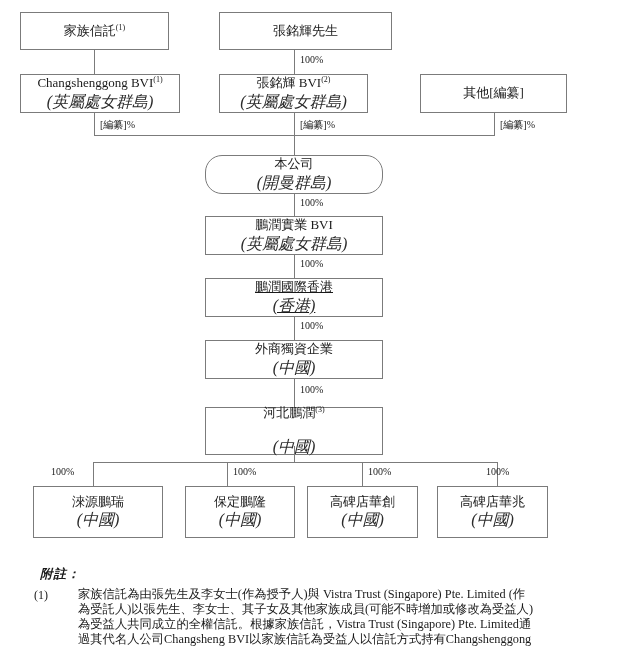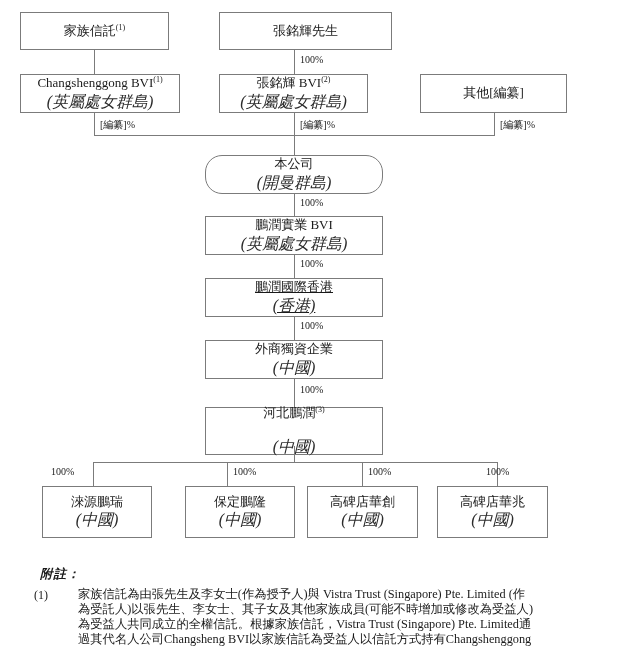--- a/index.html
+++ b/index.html
@@ -171,21 +171,21 @@
   <div class="line vline" style="left:93px; top:462px; height:24px;"></div>
   <div class="line vline" style="left:227px; top:462px; height:24px;"></div>
   <div class="line vline" style="left:362px; top:462px; height:24px;"></div>
   <div class="line vline" style="left:497px; top:462px; height:24px;"></div>
 
   <div class="pct" style="left:51px; top:466px;">100%</div>
   <div class="pct" style="left:233px; top:466px;">100%</div>
   <div class="pct" style="left:368px; top:466px;">100%</div>
   <div class="pct" style="left:486px; top:466px;">100%</div>
 
-  <div class="box" style="left:42px; top:486px; width:110px; height:52px;">
+  <div class="box" style="left:33px; top:486px; width:130px; height:52px;">
     <div class="title">淶源鵬瑞</div>
     <div class="sub">(中國)</div>
   </div>
 
   <div class="box" style="left:173px; top:486px; width:110px; height:52px;margin-left:12px;">
     <div class="title">保定鵬隆</div>
     <div class="sub">(中國)</div>
   </div>
 
   <div class="box" style="left:307px; top:486px; width:111px; height:52px;">

